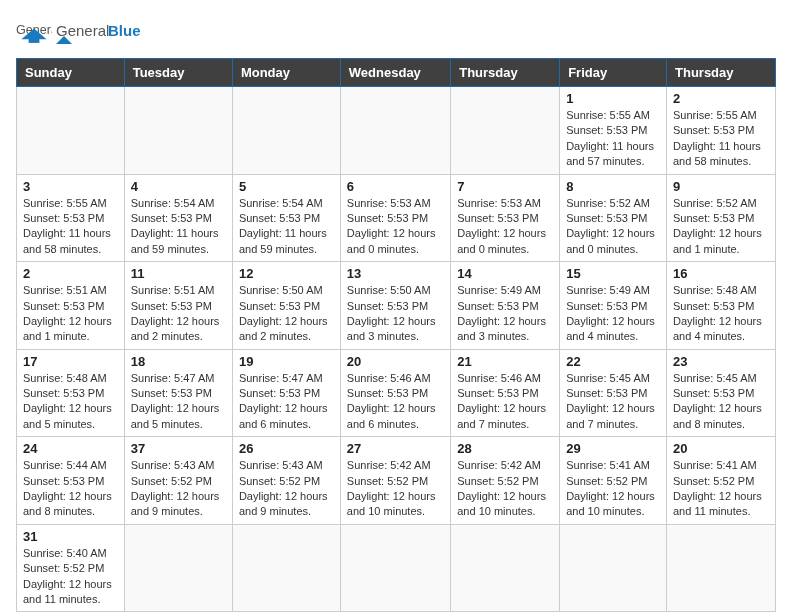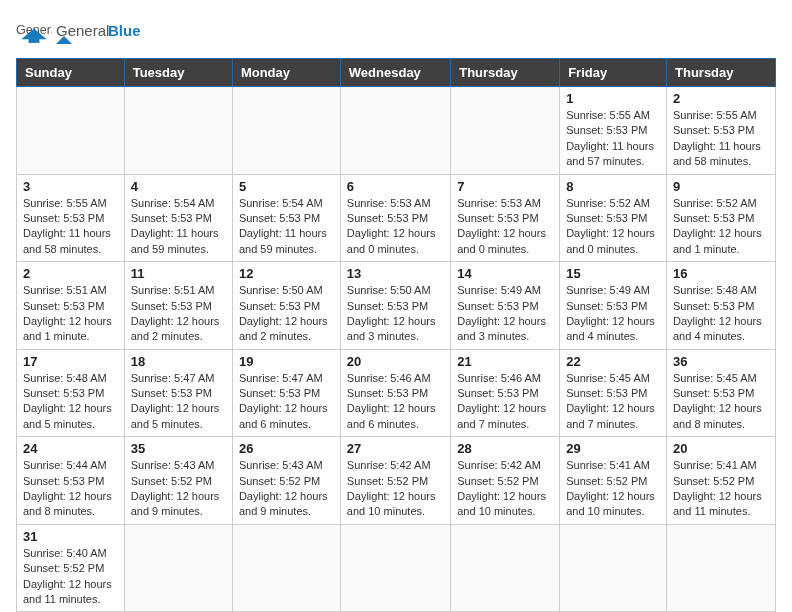--- a/index.html
+++ b/index.html
@@ -301,39 +301,39 @@
       </td>
         <td>
         <span class="day-number">22</span>
         <div class="day-info">
           Sunrise: 5:45 AM<br>
           Sunset: 5:53 PM<br>
           Daylight: 12 hours and 7 minutes.
         </div>
       </td>
         <td>
-        <span class="day-number">36</span>
+        <span class="day-number">23</span>
         <div class="day-info">
           Sunrise: 5:45 AM<br>
           Sunset: 5:53 PM<br>
           Daylight: 12 hours and 8 minutes.
         </div>
       </td>
       </tr>
       <tr>
         <td>
         <span class="day-number">24</span>
         <div class="day-info">
           Sunrise: 5:44 AM<br>
           Sunset: 5:53 PM<br>
           Daylight: 12 hours and 8 minutes.
         </div>
       </td>
         <td>
-        <span class="day-number">35</span>
+        <span class="day-number">37</span>
         <div class="day-info">
           Sunrise: 5:43 AM<br>
           Sunset: 5:52 PM<br>
           Daylight: 12 hours and 9 minutes.
         </div>
       </td>
         <td>
         <span class="day-number">26</span>
         <div class="day-info">
           Sunrise: 5:43 AM<br>

